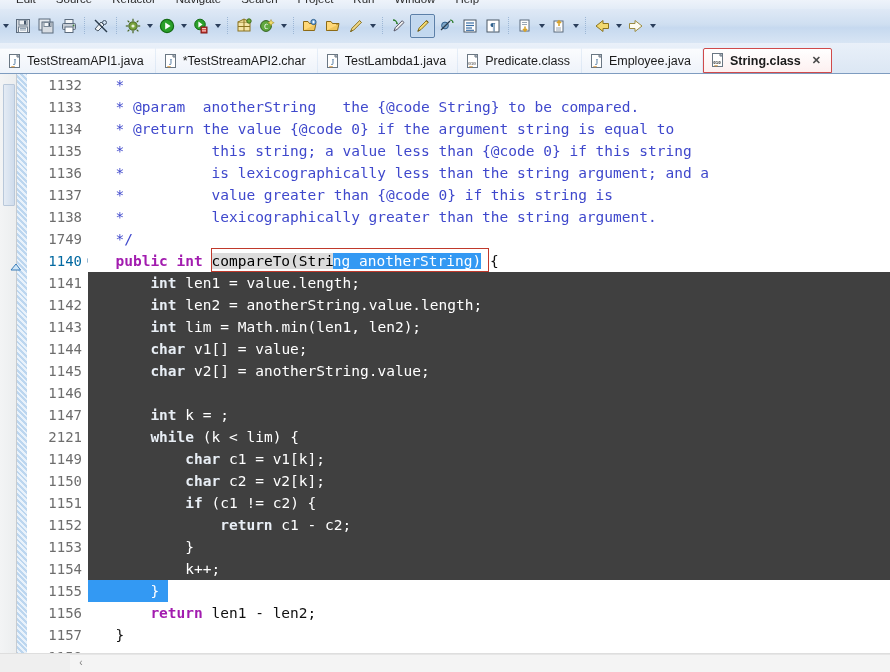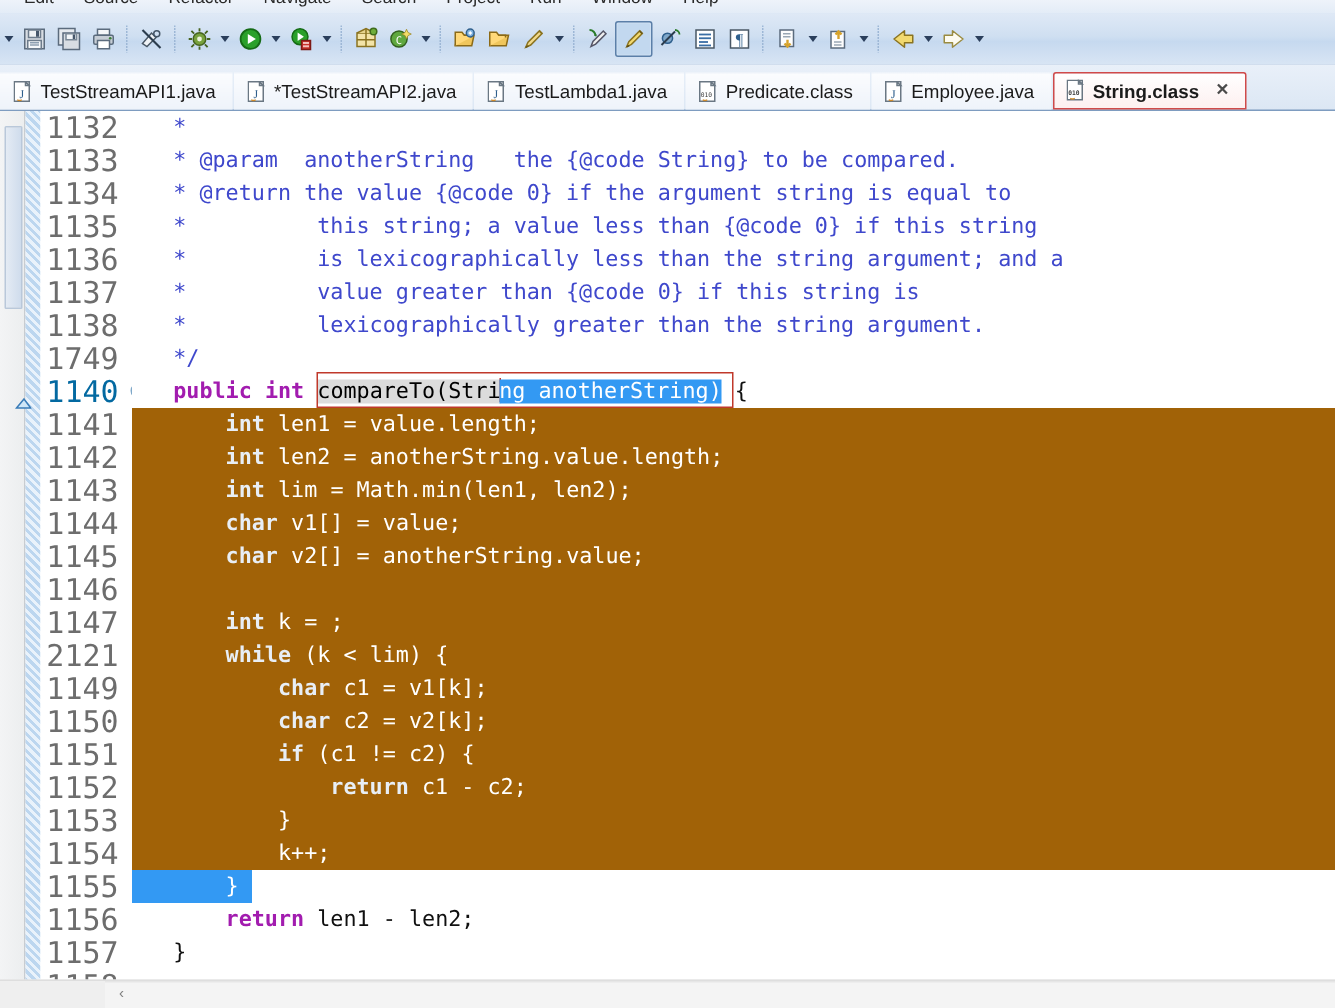--- a/index.html
+++ b/index.html
@@ -101,22 +101,22 @@
   .foldstrip{
     position:absolute;left:17px;top:0;width:10px;height:580px;
     background:repeating-linear-gradient(45deg,#bcd6ef 0 2px,#e9f2fb 2px 4px);
     border-right:1px solid #ffffff;
   }
   
   .gutter{
     position:absolute;left:28px;top:0;width:60px;height:580px;
     background:#ffffff;
     font-family:"DejaVu Sans Mono","Liberation Mono",monospace;
-    font-size:20px;color:#6d6d6d;
-    text-align:center;
+    font-size:14px;color:#6d6d6d;
+    text-align:right;
   }
   .gline{
     height:22px;line-height:22px;padding-right:6px;position:relative;
     white-space:nowrap;
   }
   .gline.cur{color:#0369a1;}
   .foldmark{
     position:absolute;right:-10px;top:5px;width:11px;height:11px;
     border-radius:50%;border:1px solid #7fa8c9;background:#eaf4fc;
     box-sizing:border-box;
@@ -131,21 +131,21 @@
   
   .code{
     position:absolute;left:88px;top:0;right:0;height:580px;
     background:#ffffff;
     font-family:"DejaVu Sans Mono","Liberation Mono",monospace;
     font-size:14.5px;
     white-space:pre;
     overflow:hidden;
   }
   .cl{height:22px;line-height:22px;position:relative;padding-left:10px;}
-  .cl.sel{background:#a16207;color:#ffffff;}
+  .cl.sel{background:#404040;color:#ffffff;}
   .cl.sel .kw{color:#e8eef5;font-weight:bold;}
   .cl.sel .id{color:#ffffff;}
 
   .cmt{color:#3f48cc;}
   .kw{color:#a21caf;font-weight:bold;}
   .id{color:#101010;}
   .plain{color:#101010;}
 
   
   .sigline{height:22px;line-height:22px;position:relative;padding-left:10px;background:#ffffff;}
@@ -410,21 +410,21 @@
       </div>
       <div class="tab">
         <span>
           <svg class="ficon" viewBox="0 0 13 15">
             <rect x="0.5" y="0.5" width="10" height="13" fill="#ffffff" stroke="#6a7783"></rect>
             <path d="M8 0.5 L10.5 3 H8 Z" fill="#dde3e9" stroke="#6a7783"></path>
             <text x="4" y="11" font-size="8" fill="#2f5f8c" font-family="serif">J</text>
             <path d="M2.5 12.5 q1.5 1 3 0" stroke="#d08a2a" fill="none" stroke-width="1"></path>
           </svg>
         </span>
-        <span class="tablabel">*TestStreamAPI2.java</span>
+        <span class="tablabel">*TestStreamAPI2.char</span>
       </div>
       <div class="tab">
         <span>
           <svg class="ficon" viewBox="0 0 13 15">
             <rect x="0.5" y="0.5" width="10" height="13" fill="#ffffff" stroke="#6a7783"></rect>
             <path d="M8 0.5 L10.5 3 H8 Z" fill="#dde3e9" stroke="#6a7783"></path>
             <text x="4" y="11" font-size="8" fill="#2f5f8c" font-family="serif">J</text>
             <path d="M2.5 12.5 q1.5 1 3 0" stroke="#d08a2a" fill="none" stroke-width="1"></path>
           </svg>
         </span>

